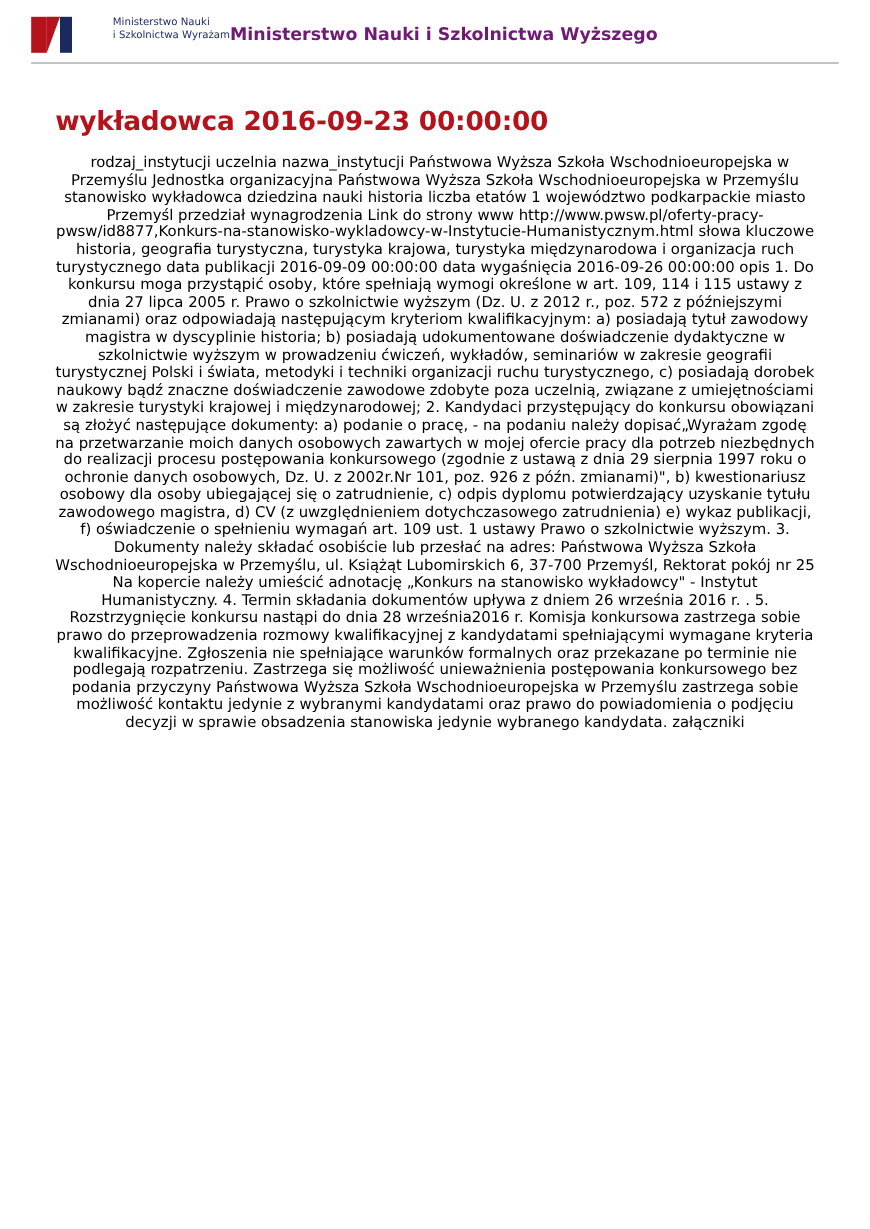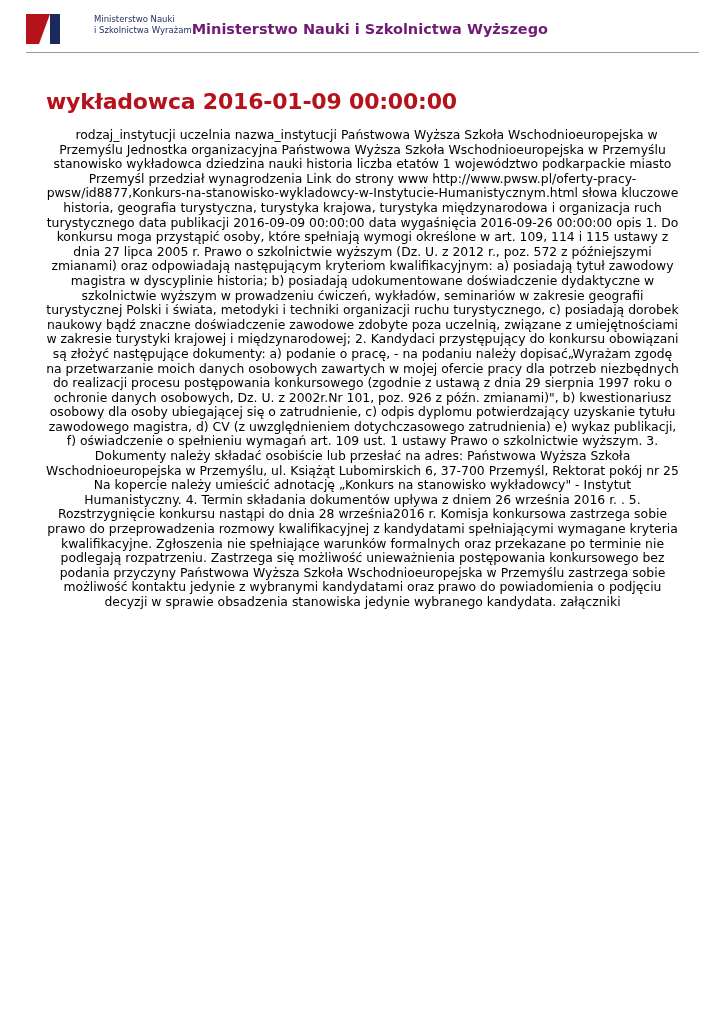--- a/index.html
+++ b/index.html
@@ -117,17 +117,17 @@
         <div>Ministerstwo Nauki</div>
         <div>i Szkolnictwa Wyrażam</div>
       </div>
     </div>
     <div class="header-title">Ministerstwo Nauki i Szkolnictwa Wyższego</div>
   </div>
 
   <hr class="rule">
 
   <div class="content">
-    <h1 class="doc-title">wykładowca 2016-01-09 00:00:00</h1>
+    <h1 class="doc-title">wykładowca 2016-09-23 00:00:00</h1>
     <p class="body-text">  rodzaj_instytucji uczelnia nazwa_instytucji Państwowa Wyższa Szkoła Wschodnioeuropejska w Przemyślu Jednostka organizacyjna Państwowa Wyższa Szkoła Wschodnioeuropejska w Przemyślu stanowisko wykładowca dziedzina nauki historia liczba etatów 1 województwo podkarpackie miasto Przemyśl przedział wynagrodzenia Link do strony www http://www.pwsw.pl/oferty-pracy-pwsw/id8877,Konkurs-na-stanowisko-wykladowcy-w-Instytucie-Humanistycznym.html słowa kluczowe historia, geografia turystyczna, turystyka krajowa, turystyka międzynarodowa i organizacja ruch turystycznego data publikacji 2016-09-09 00:00:00 data wygaśnięcia 2016-09-26 00:00:00 opis 1. Do konkursu moga przystąpić osoby, które spełniają wymogi określone w art. 109, 114 i 115 ustawy z dnia 27 lipca 2005 r. Prawo o szkolnictwie wyższym (Dz. U. z 2012 r., poz. 572 z późniejszymi zmianami) oraz odpowiadają następującym kryteriom kwalifikacyjnym: a) posiadają tytuł zawodowy magistra w dyscyplinie historia; b) posiadają udokumentowane doświadczenie dydaktyczne w szkolnictwie wyższym w prowadzeniu ćwiczeń, wykładów, seminariów w zakresie geografii turystycznej Polski i świata, metodyki i techniki organizacji ruchu turystycznego, c) posiadają dorobek naukowy bądź znaczne doświadczenie zawodowe zdobyte poza uczelnią, związane z umiejętnościami w zakresie turystyki krajowej i międzynarodowej; 2. Kandydaci przystępujący do konkursu obowiązani są złożyć następujące dokumenty: a) podanie o pracę, - na podaniu należy dopisać„Wyrażam zgodę na przetwarzanie moich danych osobowych zawartych w mojej ofercie pracy dla potrzeb niezbędnych do realizacji procesu postępowania konkursowego (zgodnie z ustawą z dnia 29 sierpnia 1997 roku o ochronie danych osobowych, Dz. U. z 2002r.Nr 101, poz. 926 z późn. zmianami)", b) kwestionariusz osobowy dla osoby ubiegającej się o zatrudnienie, c) odpis dyplomu potwierdzający uzyskanie tytułu zawodowego magistra, d) CV (z uwzględnieniem dotychczasowego zatrudnienia) e) wykaz publikacji, f) oświadczenie o spełnieniu wymagań art. 109 ust. 1 ustawy Prawo o szkolnictwie wyższym. 3. Dokumenty należy składać osobiście lub przesłać na adres: Państwowa Wyższa Szkoła Wschodnioeuropejska w Przemyślu, ul. Książąt Lubomirskich 6, 37-700 Przemyśl, Rektorat pokój nr 25 Na kopercie należy umieścić adnotację „Konkurs na stanowisko wykładowcy" - Instytut Humanistyczny. 4. Termin składania dokumentów upływa z dniem 26 września 2016 r. . 5. Rozstrzygnięcie konkursu nastąpi do dnia 28 września2016 r. Komisja konkursowa zastrzega sobie prawo do przeprowadzenia rozmowy kwalifikacyjnej z kandydatami spełniającymi wymagane kryteria kwalifikacyjne. Zgłoszenia nie spełniające warunków formalnych oraz przekazane po terminie nie podlegają rozpatrzeniu. Zastrzega się możliwość unieważnienia postępowania konkursowego bez podania przyczyny Państwowa Wyższa Szkoła Wschodnioeuropejska w Przemyślu zastrzega sobie możliwość kontaktu jedynie z wybranymi kandydatami oraz prawo do powiadomienia o podjęciu decyzji w sprawie obsadzenia stanowiska jedynie wybranego kandydata. załączniki</p>
   </div>
 
 </div>
 
 </body></html>

